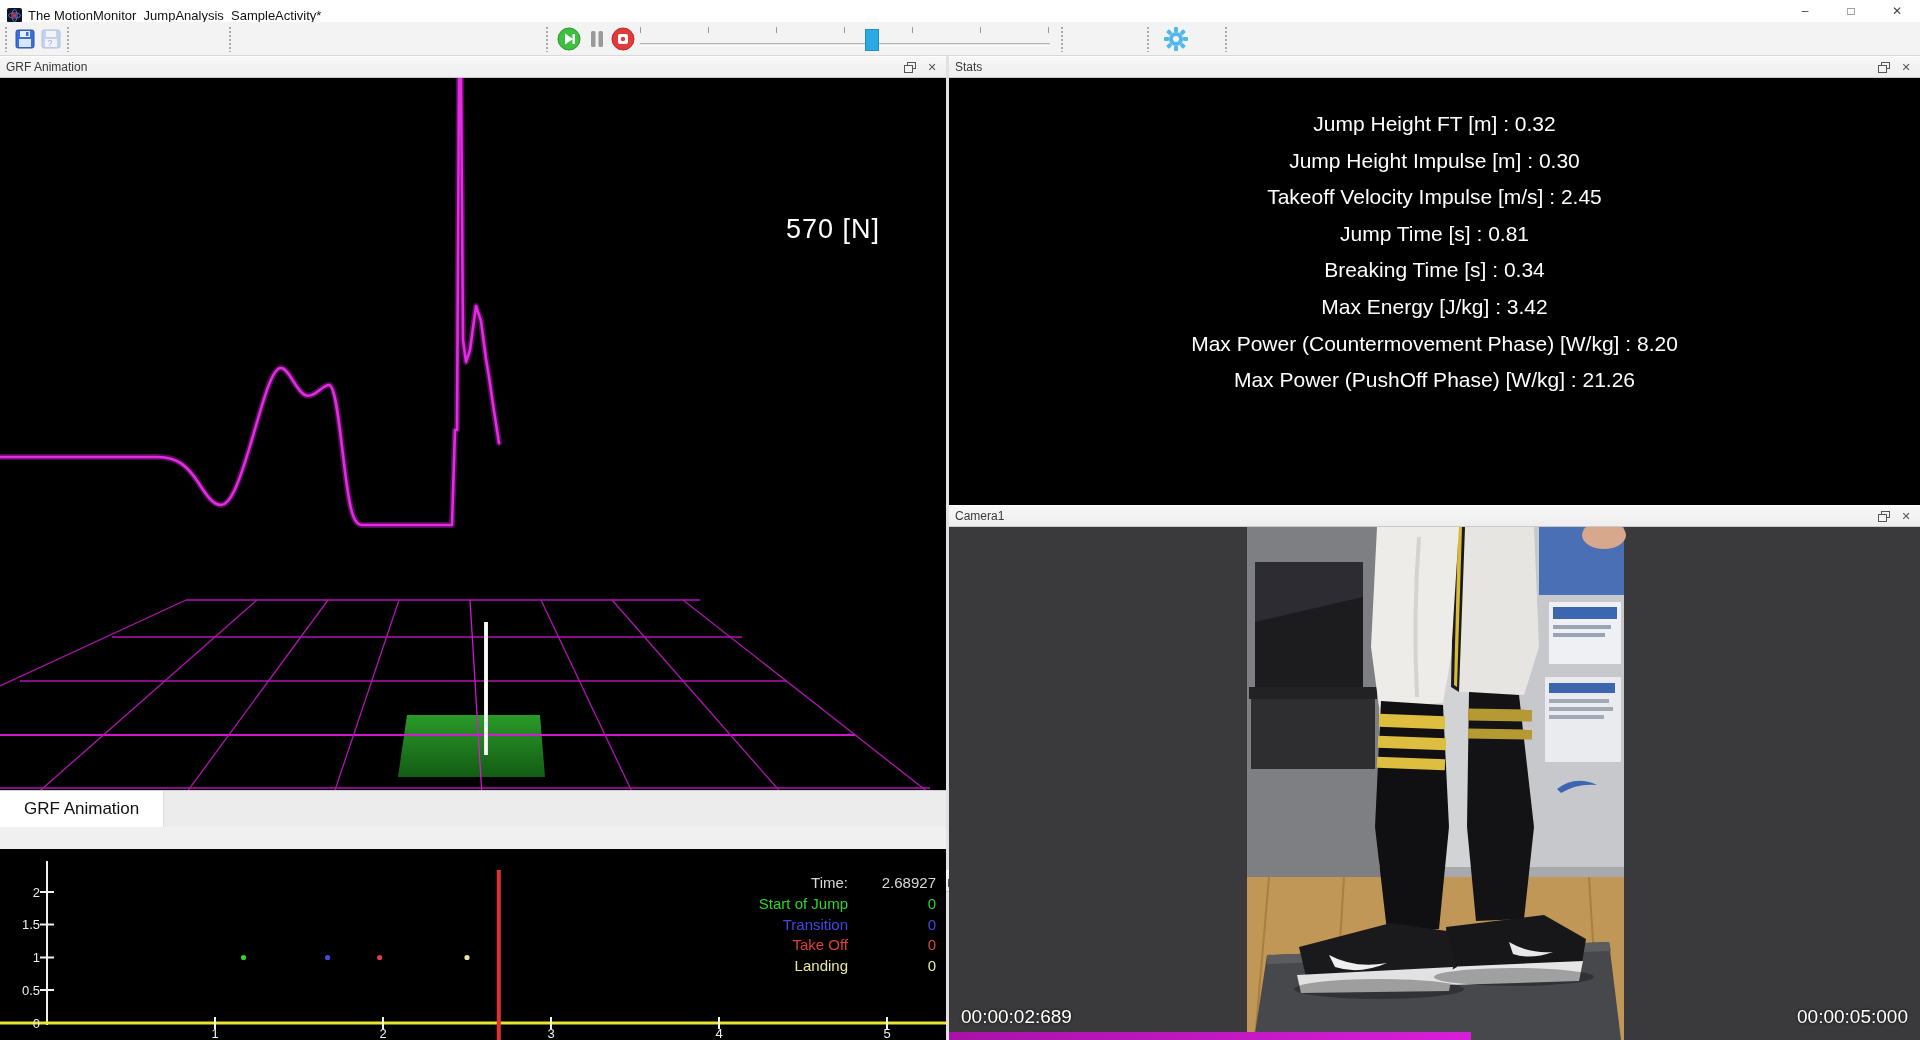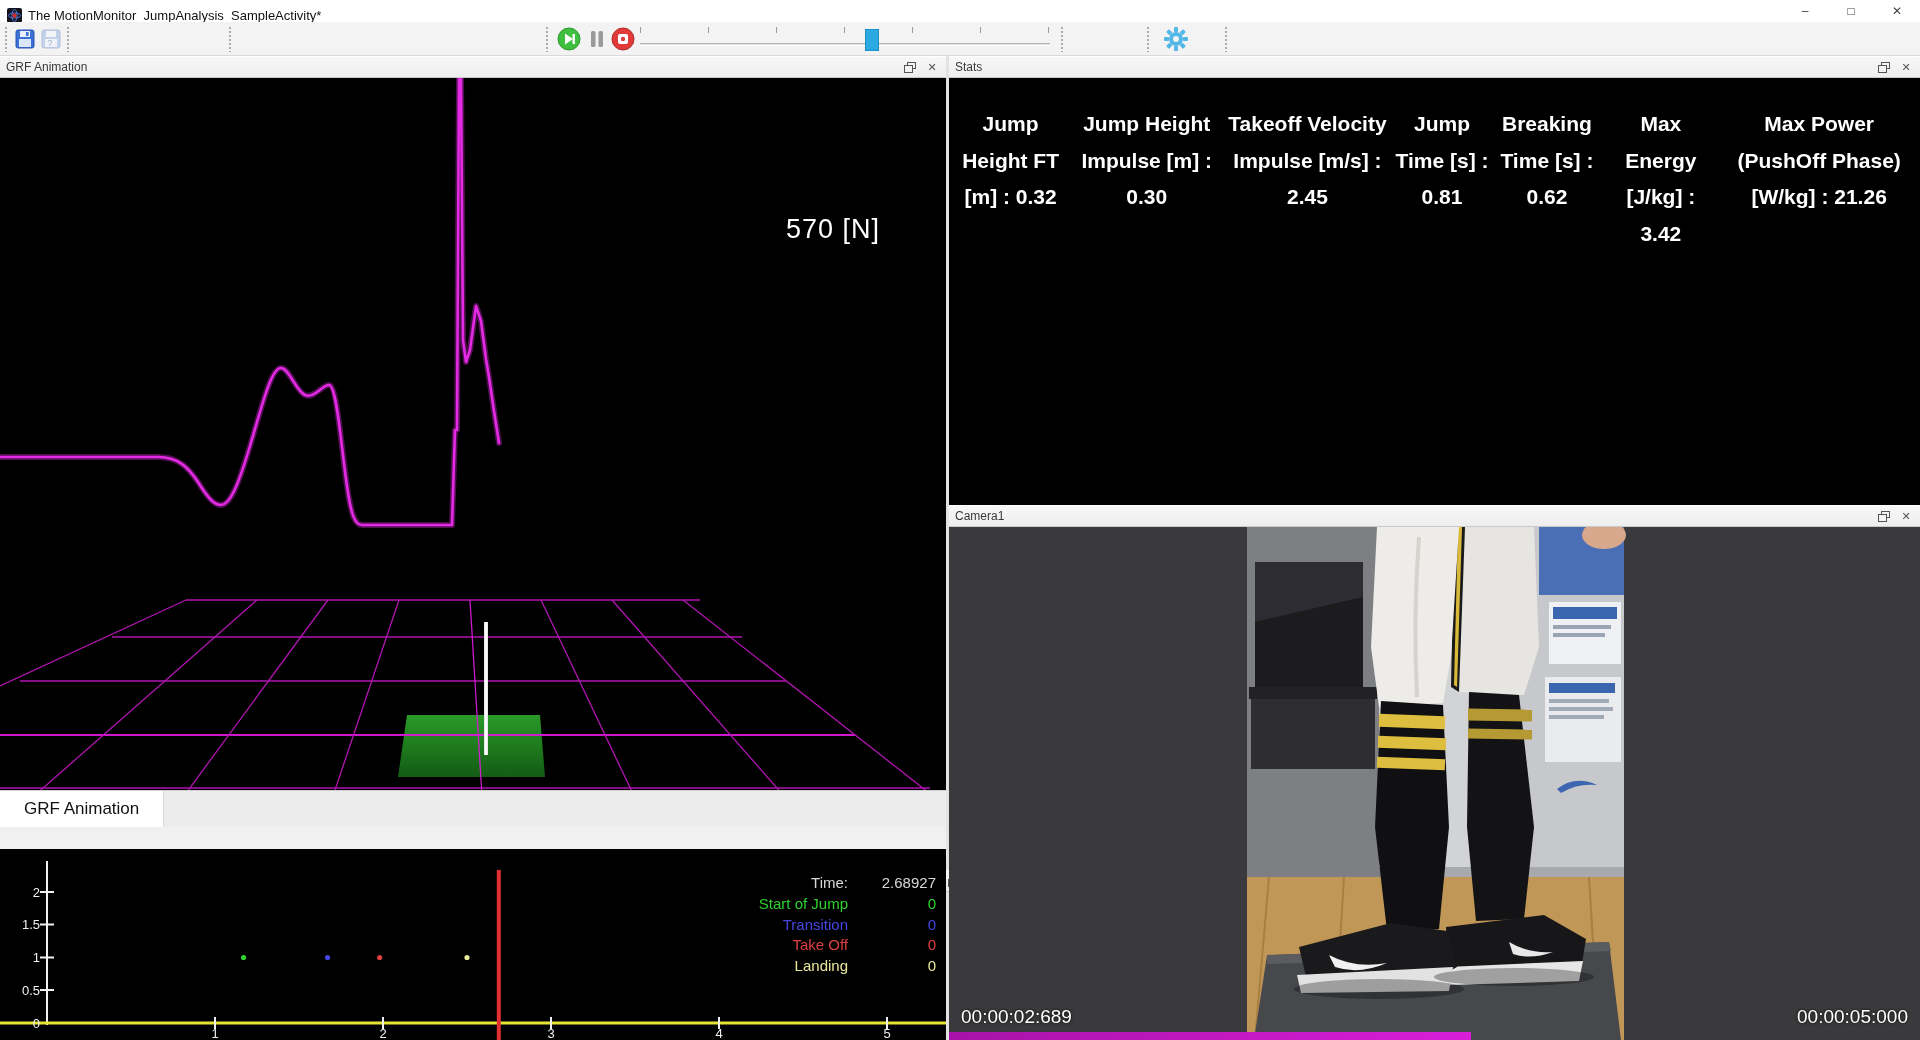--- a/index.html
+++ b/index.html
@@ -35,21 +35,21 @@
                font-size:11px;color:#555;}
   .black{position:absolute;background:#000;overflow:hidden;}
   .vsplit{position:absolute;left:946px;top:56px;width:3px;height:984px;background:#e2e2e2;}
   
   .force-readout{position:absolute;right:66px;top:136px;color:#fff;font-size:27px;letter-spacing:1px;}
   .tabbar{position:absolute;left:0;top:790px;width:946px;height:37px;background:#ececec;
           border-top:1px solid #cfcfcf;display:flex;align-items:stretch;}
   .tab{display:flex;align-items:center;padding:0 24px;font-size:17px;color:#111;border-right:1px solid #dcdcdc;}
   .tab.active{background:#ffffff;}
   
-  .stats-lines{position:absolute;left:0;top:28px;width:100%;display:flex;flex-direction:row;font-weight:bold;}
+  .stats-lines{position:absolute;left:0;top:28px;width:100%;display:flex;flex-direction:column;}
   .stat-line{height:36.6px;line-height:36.6px;text-align:center;color:#fff;font-size:21px;}
   
   .je-legend{position:absolute;right:10px;top:24px;font-size:15px;line-height:20.8px;}
   .je-row{display:flex;}
   .je-lab{width:160px;text-align:right;}
   .je-val{width:88px;text-align:right;}
   .je-white{color:#d8d8d8;}
   .je-ylab{position:absolute;width:32px;text-align:right;color:#f0f0f0;font-size:13px;}
   .je-xlab{position:absolute;width:20px;text-align:center;color:#f0f0f0;font-size:13px;top:177px;}
   
@@ -295,22 +295,23 @@
         </svg>
     </span>
     <span class="hicon">✕</span>
   </div>
   <div class="black" style="left:949px;top:78px;width:971px;height:427px;">
     <div class="stats-lines">
       <div class="stat-line">Jump Height FT [m] : 0.32</div>
       <div class="stat-line">Jump Height Impulse [m] : 0.30</div>
       <div class="stat-line">Takeoff Velocity Impulse [m/s] : 2.45</div>
       <div class="stat-line">Jump Time [s] : 0.81</div>
-      <div class="stat-line">Breaking Time [s] : 0.62</div>
+      <div class="stat-line">Breaking Time [s] : 0.34</div>
       <div class="stat-line">Max Energy [J/kg] : 3.42</div>
+      <div class="stat-line">Max Power (Countermovement Phase) [W/kg] : 8.20</div>
       <div class="stat-line">Max Power (PushOff Phase) [W/kg] : 21.26</div>
     </div>
   </div>
 
   <div class="phdr" style="left:949px;top:505px;width:971px;">
     <span>Camera1</span>
     <span class="spacer"></span>
     <span class="hicon">
       <svg width="12" height="11" viewBox="0 0 12 11">
           <rect x="3.5" y="0.5" width="8" height="6" fill="none" stroke="#555"></rect>

